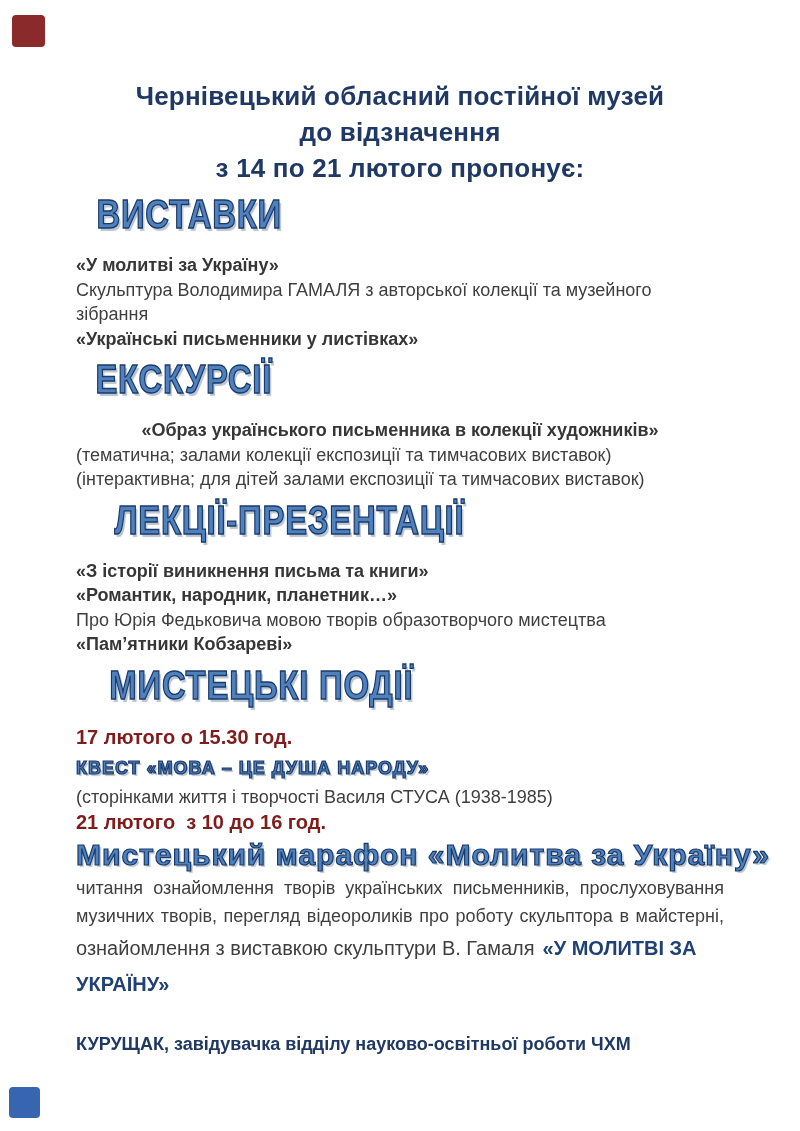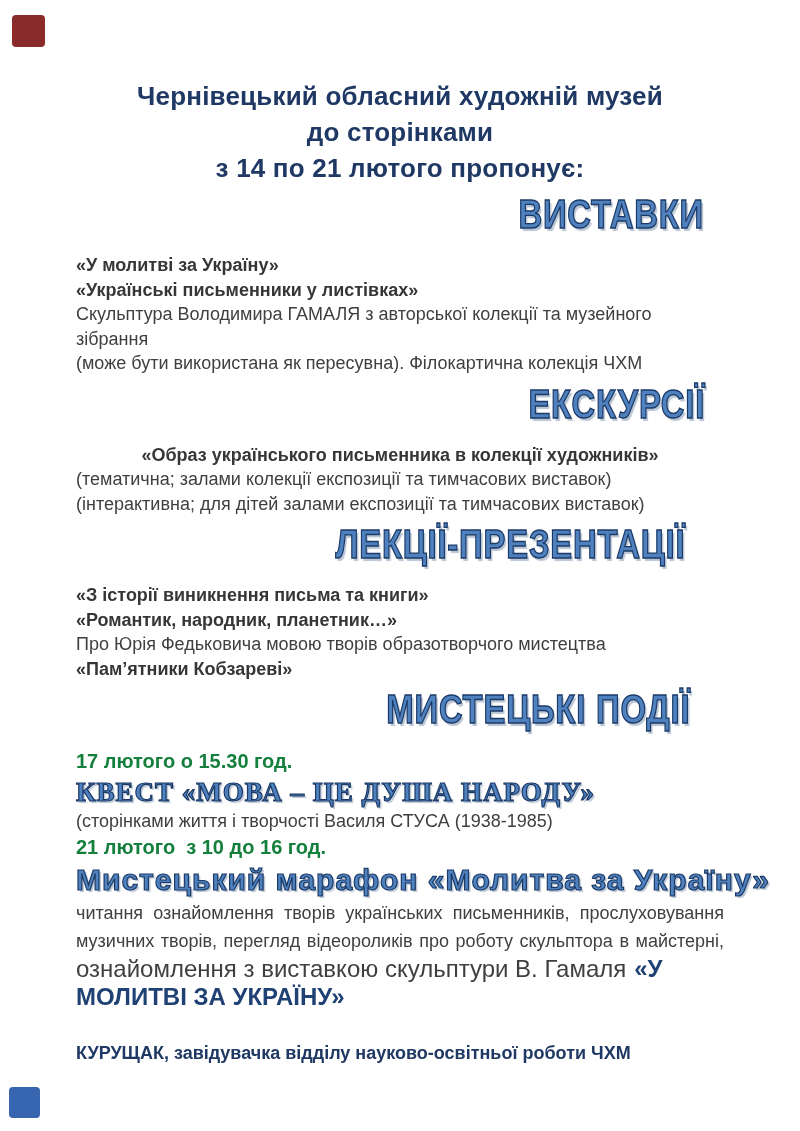--- a/index.html
+++ b/index.html
@@ -14,80 +14,79 @@
   .corner-red{left:12px;top:15px;width:33px;height:32px;}
   .corner-blue{left:9px;top:1087px;width:31px;height:31px;}
 
   .doc{padding:78px 76px 0 76px;}
 
   .h1line{
     font-size:26px;line-height:36px;font-weight:bold;
     color:#1F3864;text-align:center;letter-spacing:0.2px;
   }
 
-  .title-row{text-align:right;line-height:44px;margin:6px 0 8px 0;}
+  .title-row{text-align:left;line-height:44px;margin:6px 0 8px 0;}
   .section-title{
     display:inline-block;
     font-size:40px;font-weight:bold;letter-spacing:1px;
     color:#4E81BD;
     -webkit-text-stroke:1.4px #1C3A67;
     text-shadow:2.5px 2.5px 1px rgba(130,150,175,0.55);
     transform:scaleX(0.82);
     white-space:nowrap;
   }
 
   .line{font-size:18px;line-height:24.5px;color:#3F3F3F;}
   .b{font-weight:bold;color:#363636;}
   .center{text-align:center;}
 
-  .date{font-size:20px;line-height:27px;font-weight:bold;color:#15803d;white-space:pre-wrap;}
+  .date{font-size:20px;line-height:27px;font-weight:bold;color:#7f1d1d;white-space:pre-wrap;}
 
   .wordart-line{
     font-weight:bold;letter-spacing:1px;
     color:#4E81BD;
     -webkit-text-stroke:1.2px #1C3A67;
     text-shadow:2px 2px 1px rgba(130,150,175,0.55);
     white-space:nowrap;
   }
-  .quest{font-size:27px;line-height:34px;font-family:Liberation Serif, serif;}
+  .quest{font-size:18px;line-height:34px;}
   .marathon{font-size:30px;line-height:38px;}
 
   .jline{
     font-size:18px;line-height:28px;color:#3F3F3F;
     text-align:justify;text-align-last:justify;
     white-space:nowrap;overflow:hidden;
   }
-  .pline{font-size:24px;line-height:28px;color:#3F3F3F;}
+  .pline{font-size:20px;line-height:36px;color:#3F3F3F;}
   .hl{font-weight:bold;color:#1F4173;margin-left:8px;}
 
   .contact{margin-top:28px;}
   .cline{
     font-size:18px;line-height:29px;font-weight:bold;color:#1F3864;
   }
   .cline.just{text-align:justify;text-align-last:justify;white-space:nowrap;overflow:hidden;}
 </style>
 </head>
 <body>
 
 <div class="corner corner-red" style="background: rgb(139, 42, 42);"></div>
 <div class="corner corner-blue" style="background: rgb(56, 101, 176);"></div>
 
 <div class="doc">
 
-  <div class="h1line">Чернівецький обласний художній музей</div>
-  <div class="h1line">до сторінками</div>
+  <div class="h1line">Чернівецький обласний постійної музей</div>
+  <div class="h1line">до відзначення</div>
   <div class="h1line">з 14 по 21 лютого пропонує:</div>
 
   <div class="title-row">
     <span class="section-title">ВИСТАВКИ</span>
   </div>
   <div class="line b">«У молитві за Україну»</div>
+  <div class="line">Скульптура Володимира ГАМАЛЯ з авторської колекції та музейного зібрання</div>
   <div class="line b">«Українські письменники у листівках»</div>
-  <div class="line">Скульптура Володимира ГАМАЛЯ з авторської колекції та музейного зібрання</div>
-  <div class="line">(може бути використана як пересувна). Філокартична колекція ЧХМ</div>
 
   <div class="title-row">
     <span class="section-title">ЕКСКУРСІЇ</span>
   </div>
   <div class="line b center">«Образ українського письменника в колекції художників»</div>
   <div class="line">(тематична; залами колекції експозиції та тимчасових виставок)</div>
   <div class="line">(інтерактивна; для дітей залами експозиції та тимчасових виставок)</div>
 
   <div class="title-row">
     <span class="section-title">ЛЕКЦІЇ-ПРЕЗЕНТАЦІЇ</span>

